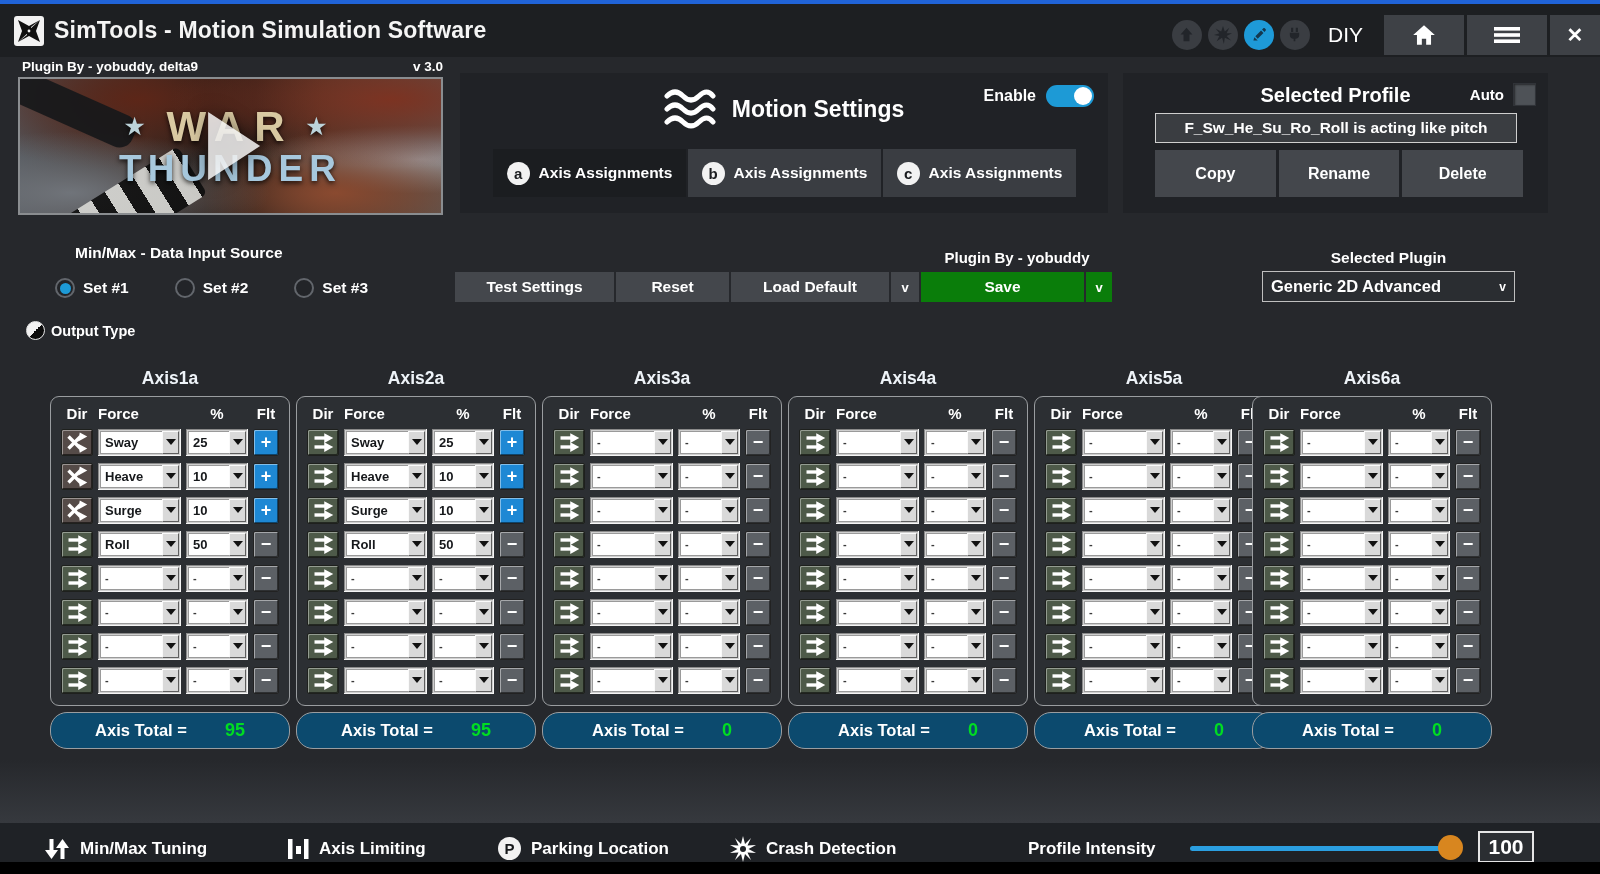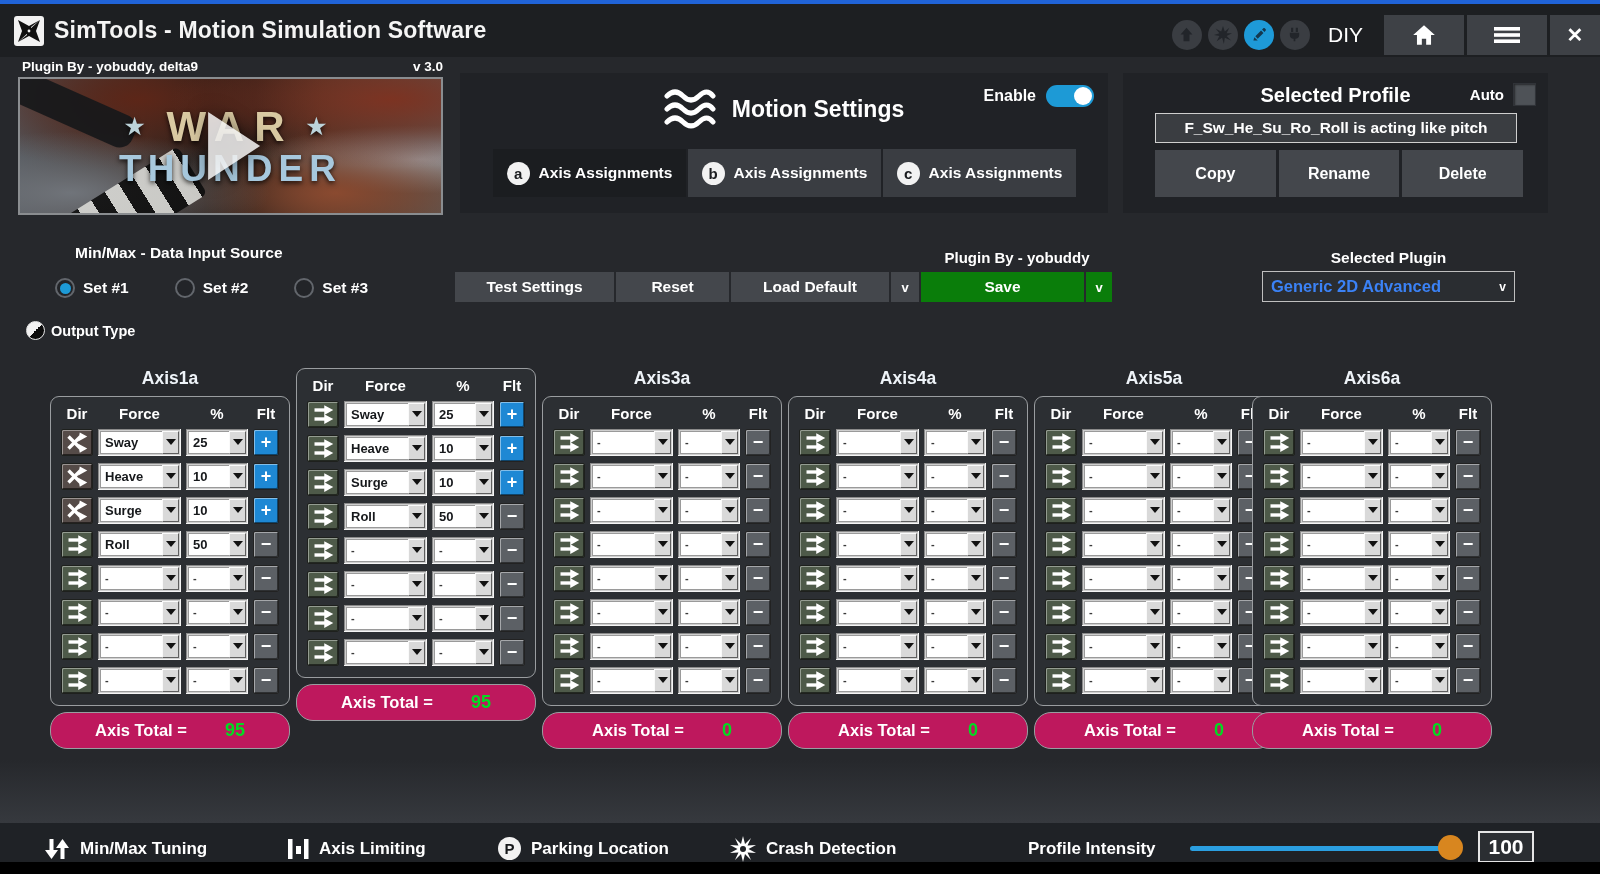--- a/index.html
+++ b/index.html
@@ -74,48 +74,48 @@
   .ot-icon{width:19px;height:19px;border-radius:50%;border:1.5px solid #e8e8e8;background:linear-gradient(135deg,#f2f2f2 50%,#0c0c0c 50%);}
   .ot-label{color:#fff;font-size:14.5px;font-weight:bold;}
 
   
   .actions{position:absolute;left:455px;top:272px;height:30px;display:flex;}
   .act-btn{background:#44474c;color:#fff;font-size:15.5px;font-weight:bold;display:flex;align-items:center;justify-content:center;margin-right:2px;}
   .act-btn.green{background:#0a7d0a;}
   .plugin-by2{position:absolute;left:922px;top:249px;width:190px;text-align:center;color:#fff;font-size:15px;font-weight:bold;}
   .sel-plugin-label{position:absolute;left:1262px;top:249px;width:253px;text-align:center;color:#fff;font-size:15.5px;font-weight:bold;}
   .sel-plugin-dd{position:absolute;left:1262px;top:271px;width:253px;height:31px;background:#2a2d31;border:1px solid #bfbfbf;display:flex;align-items:center;}
-  .sel-plugin-dd .val{color:#3b82f6;font-size:16.5px;font-weight:bold;margin-left:8px;flex:1;}
+  .sel-plugin-dd .val{color:#ffffff;font-size:16.5px;font-weight:bold;margin-left:8px;flex:1;}
   .sel-plugin-dd .chev{color:#fff;font-size:12px;font-weight:bold;margin-right:8px;}
 
   
   .axes-area{position:absolute;left:0;top:368px;width:1600px;}
   .axis-col{position:absolute;width:240px;}
   .axis-col-title{text-align:center;color:#eef3f8;font-size:17.5px;font-weight:bold;height:28px;}
   .axis-table{border:1px solid #9a9da0;border-radius:9px;background:#2c2f33;padding:4px 9px 8px 9px;}
   .axis-hrow{display:flex;align-items:center;height:24px;gap:5px;padding:0 1px;color:#fff;font-size:15px;font-weight:bold;}
   .h-dir{width:32px;text-align:center;}
-  .h-force{flex:1;text-align:center;}
+  .h-force{flex:1;text-align:left;}
   .h-pct{width:62px;text-align:center;}
   .h-flt{width:26px;text-align:center;}
   .axis-row{display:flex;align-items:center;height:34px;gap:5px;padding:0 1px;}
   .dir-btn{width:32px;height:27px;flex:none;display:flex;align-items:center;justify-content:center;border:1px solid #1e201d;box-shadow:inset 1px 1px 0 rgba(255,255,255,.4),inset -1px -1px 0 rgba(0,0,0,.55);border-radius:2px;}
   .dir-btn.straight{background:#4e5a49;}
   .dir-btn.crossed{background:#554b48;}
   .combo{height:27px;display:flex;background:#cfcfcf;padding:2px;box-shadow:inset -1px -1px 0 #f5f5f5, inset 1px 1px 0 #8a8a8a;}
   .combo.force{flex:1;}
   .combo.pct{width:62px;flex:none;}
   .combo-field{flex:1;background:#fff;display:flex;align-items:center;padding-left:4px;color:#16181b;font-size:13px;font-weight:bold;border:1px solid #9a9a9a;border-right:none;overflow:hidden;white-space:nowrap;}
   .combo-field.empty{font-size:11px;color:#3a3a3a;}
   .combo-btn{width:17px;flex:none;background:#d9d9d9;border:1px solid;border-color:#fafafa #5e5e5e #5e5e5e #fafafa;display:flex;align-items:center;justify-content:center;}
   .combo-btn .tri{width:0;height:0;border-left:5px solid transparent;border-right:5px solid transparent;border-top:6px solid #111;}
   .flt-btn{width:26px;height:27px;flex:none;display:flex;align-items:center;justify-content:center;color:#fff;font-size:18px;font-weight:bold;line-height:1;border:1px solid #222;box-shadow:inset 1px 1px 0 rgba(255,255,255,.45),inset -1px -1px 0 rgba(0,0,0,.5);border-radius:2px;}
   .flt-btn.plus{background:#1e88d4;}
   .flt-btn.minus{background:#5c6065;}
-  .axis-total{margin-top:6px;height:37px;border:1px solid #9a9da0;border-radius:17px;background:#be185d;display:flex;align-items:center;justify-content:center;gap:38px;}
+  .axis-total{margin-top:6px;height:37px;border:1px solid #9a9da0;border-radius:17px;background:#0c4a6e;display:flex;align-items:center;justify-content:center;gap:38px;}
   .at-label{color:#fff;font-size:16.5px;font-weight:bold;}
   .at-value{font-size:18px;font-weight:bold;color:#00dd22;}
 
   
   .content-fade{position:absolute;left:0;top:760px;width:1600px;height:63px;background:linear-gradient(#26282c,#36393e);}
   .footer{position:absolute;left:0;top:823px;width:1600px;height:51px;background:#1f2226;display:flex;align-items:center;}
   .f-item{display:flex;align-items:center;gap:10px;position:absolute;}
   .f-label{color:#fff;font-size:17px;font-weight:bold;}
   .p-circle{width:23px;height:23px;border-radius:50%;background:#f2f2f2;color:#17191c;font-weight:bold;font-size:15px;display:flex;align-items:center;justify-content:center;}
   .slider-track{position:absolute;left:1190px;top:23px;width:272px;height:5px;background:#2b9fe0;border-radius:3px;}
@@ -475,20 +475,21 @@
             </div>
             <div class="flt-btn minus">−</div>
           </div>
         </div>
         <div class="axis-total">
           <span class="at-label">Axis Total =</span>
           <span class="at-value">95</span>
         </div>
       </div>
       <div class="axis-col" style="left: 296px;">
+        <div class="axis-col-title">Axis2a</div>
         <div class="axis-table">
           <div class="axis-hrow">
             <span class="h-dir">Dir</span>
             <span class="h-force">Force</span>
             <span class="h-pct">%</span>
             <span class="h-flt">Flt</span>
           </div>
           <div class="axis-row">
             <div class="dir-btn straight">
               <svg width="23" height="21" viewBox="0 0 28 28">

